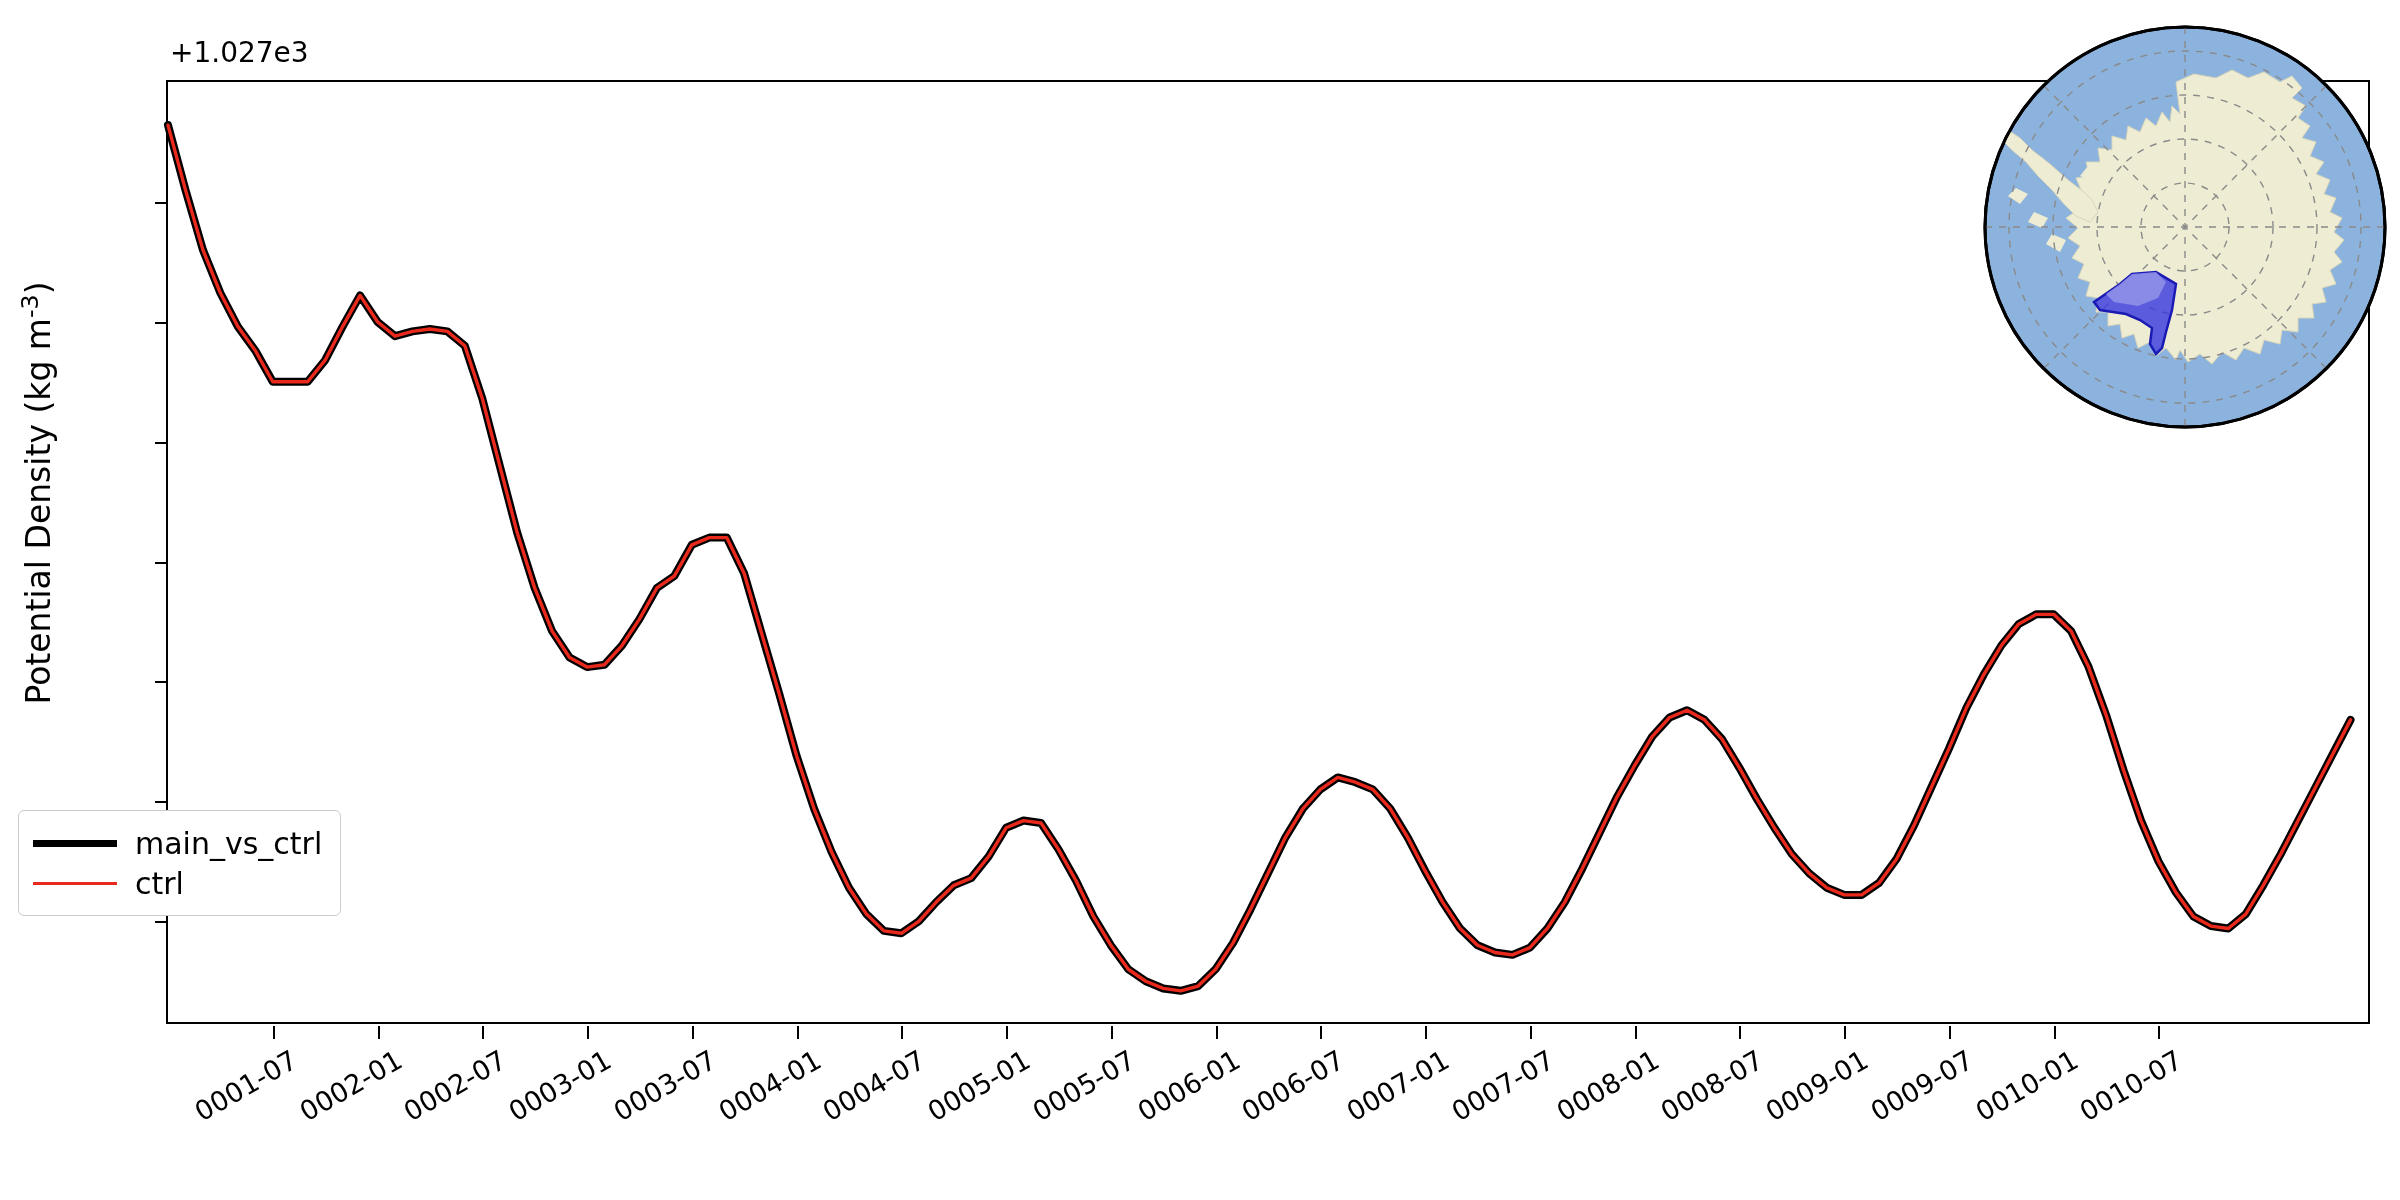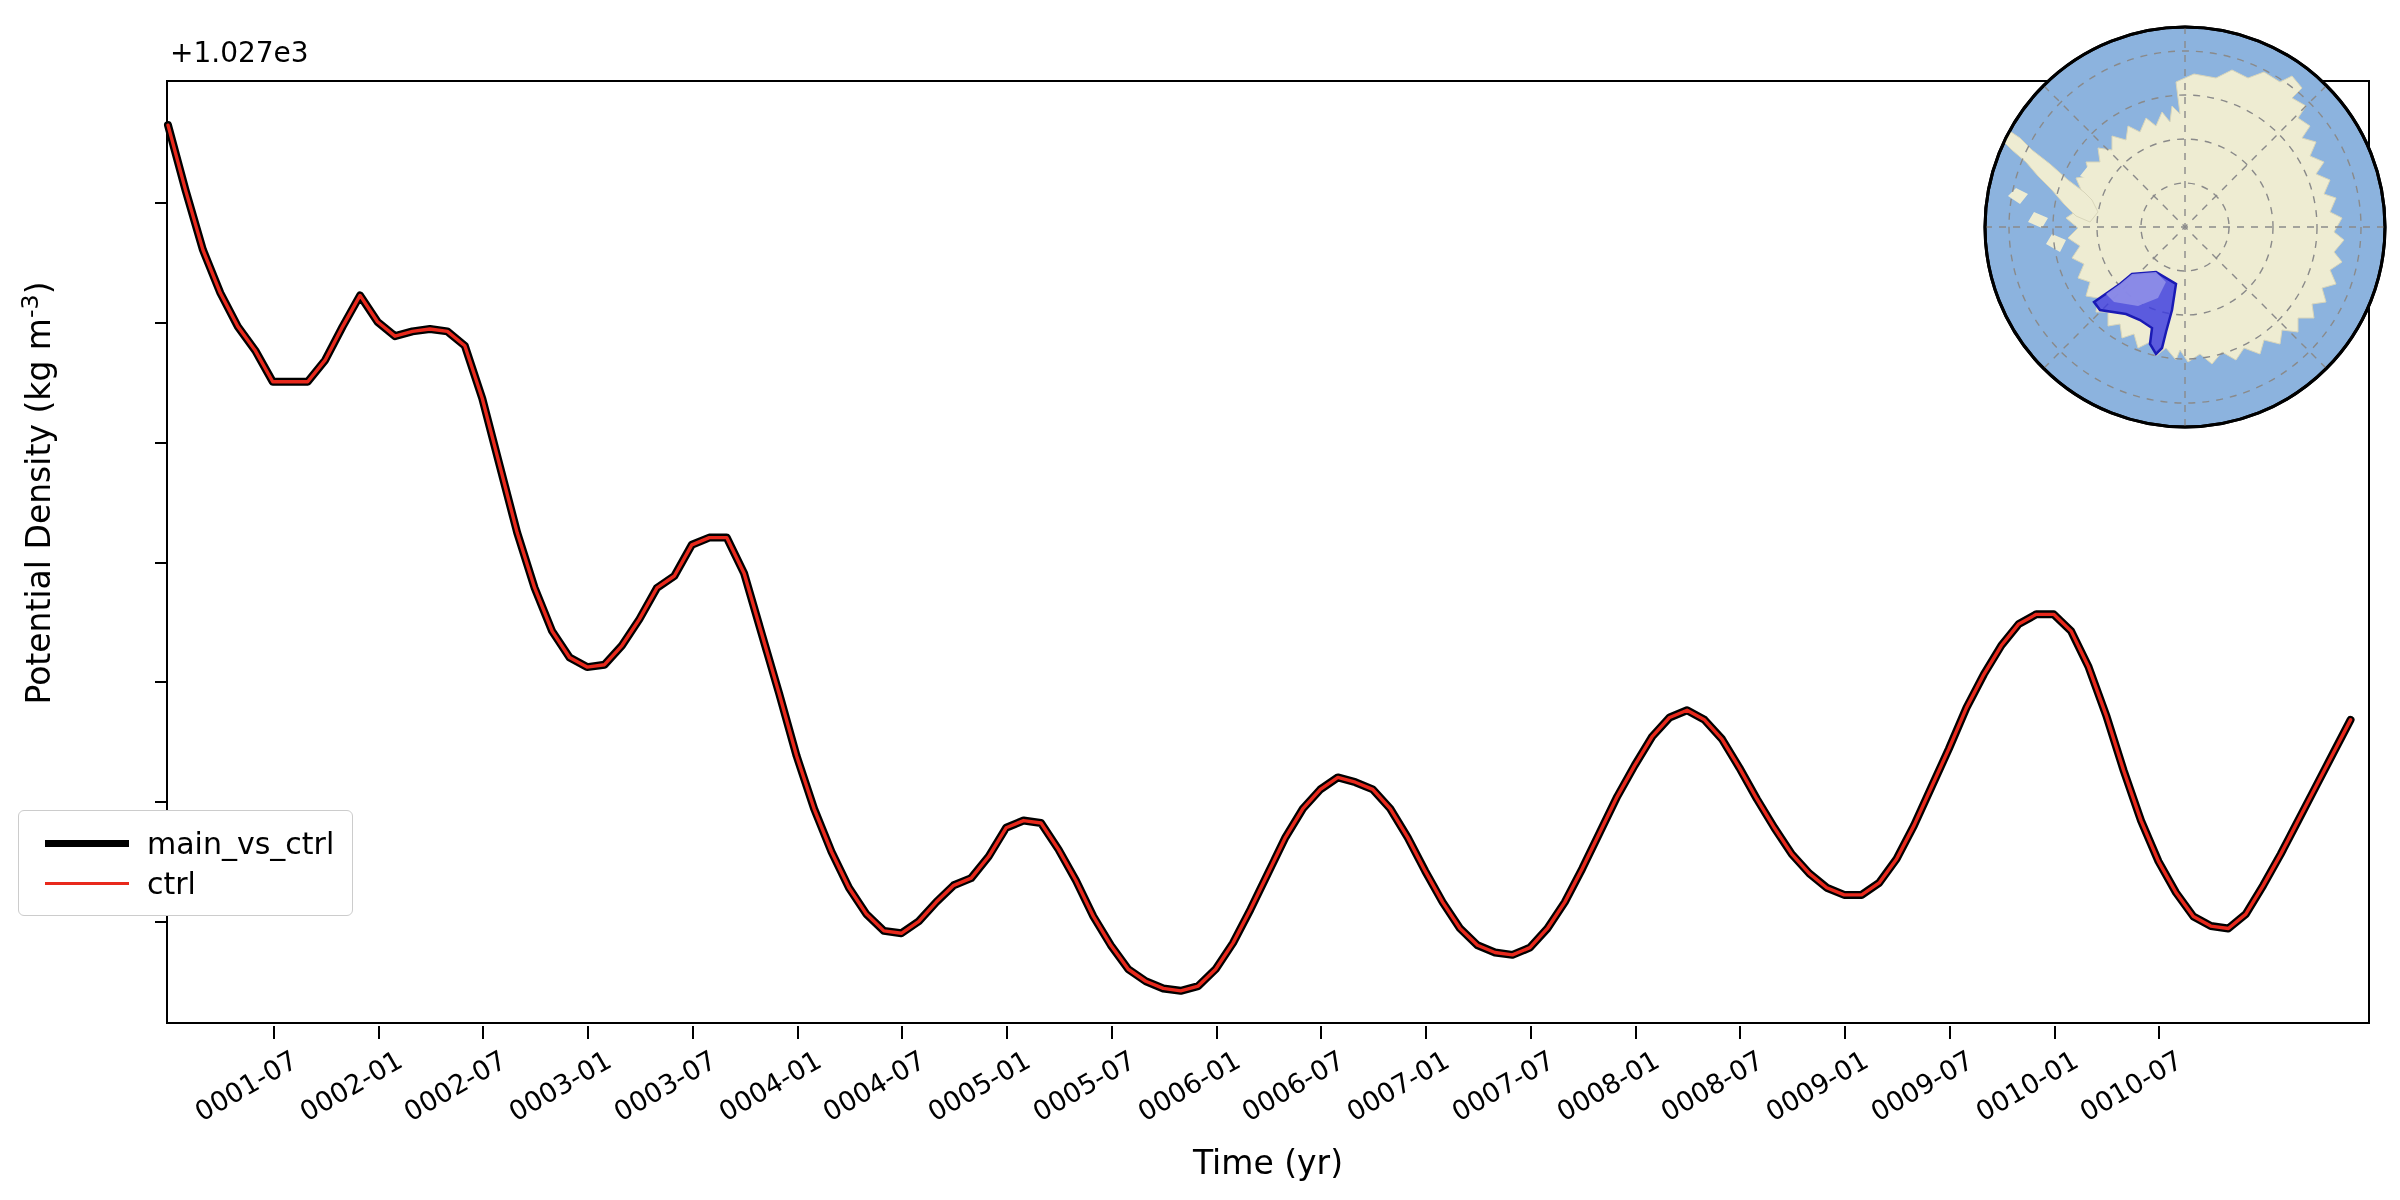--- a/index.html
+++ b/index.html
@@ -47,21 +47,21 @@
   .xtick{position:absolute; top:944px; width:0; height:13px;
          border-left:2.3px solid #000;}
   .xtick-label{position:absolute; top:962px; font-size:27px; color:#000;
          white-space:nowrap; transform:rotate(-30deg);
          transform-origin:right top; text-align:right;}
 
   
   #legend{
     position:absolute; left:18px; top:810px;
     background:#ffffff; border:1.6px solid #cccccc; border-radius:6px;
-    padding:12px 18px 12px 26px;
+    padding:12px 18px 12px 14px;
   }
   .legend-row{display:flex; align-items:center; height:40px;}
   .legend-swatch{display:inline-block; width:84px; margin-right:18px;}
   .legend-swatch i{display:block;}
   .sw-main{height:7px;background:#000000;}
   .sw-ctrl{height:3px;background:#e8291c;}
   .legend-text{font-size:30px; color:#000; white-space:nowrap;}
 
   
   #inset-map{
@@ -74,21 +74,20 @@
 
 <div id="root">
 
 
   <div id="y-offset">+1.027e3</div>
 
   <div id="ylabel">
     <span>Potential Density (kg m</span><sup>-3</sup><span>)</span>
   </div>
 
-  <div id="xlabel">Time (yr)</div>
 
   <div id="plot-frame">
     <div id="tick-layer">
         <div class="ytick" style="top: 839.286px;"></div>
         <div class="ytick" style="top: 719.388px;"></div>
         <div class="ytick" style="top: 599.49px;"></div>
         <div class="ytick" style="top: 479.592px;"></div>
         <div class="ytick" style="top: 359.694px;"></div>
         <div class="ytick" style="top: 239.796px;"></div>
         <div class="ytick" style="top: 119.898px;"></div>

